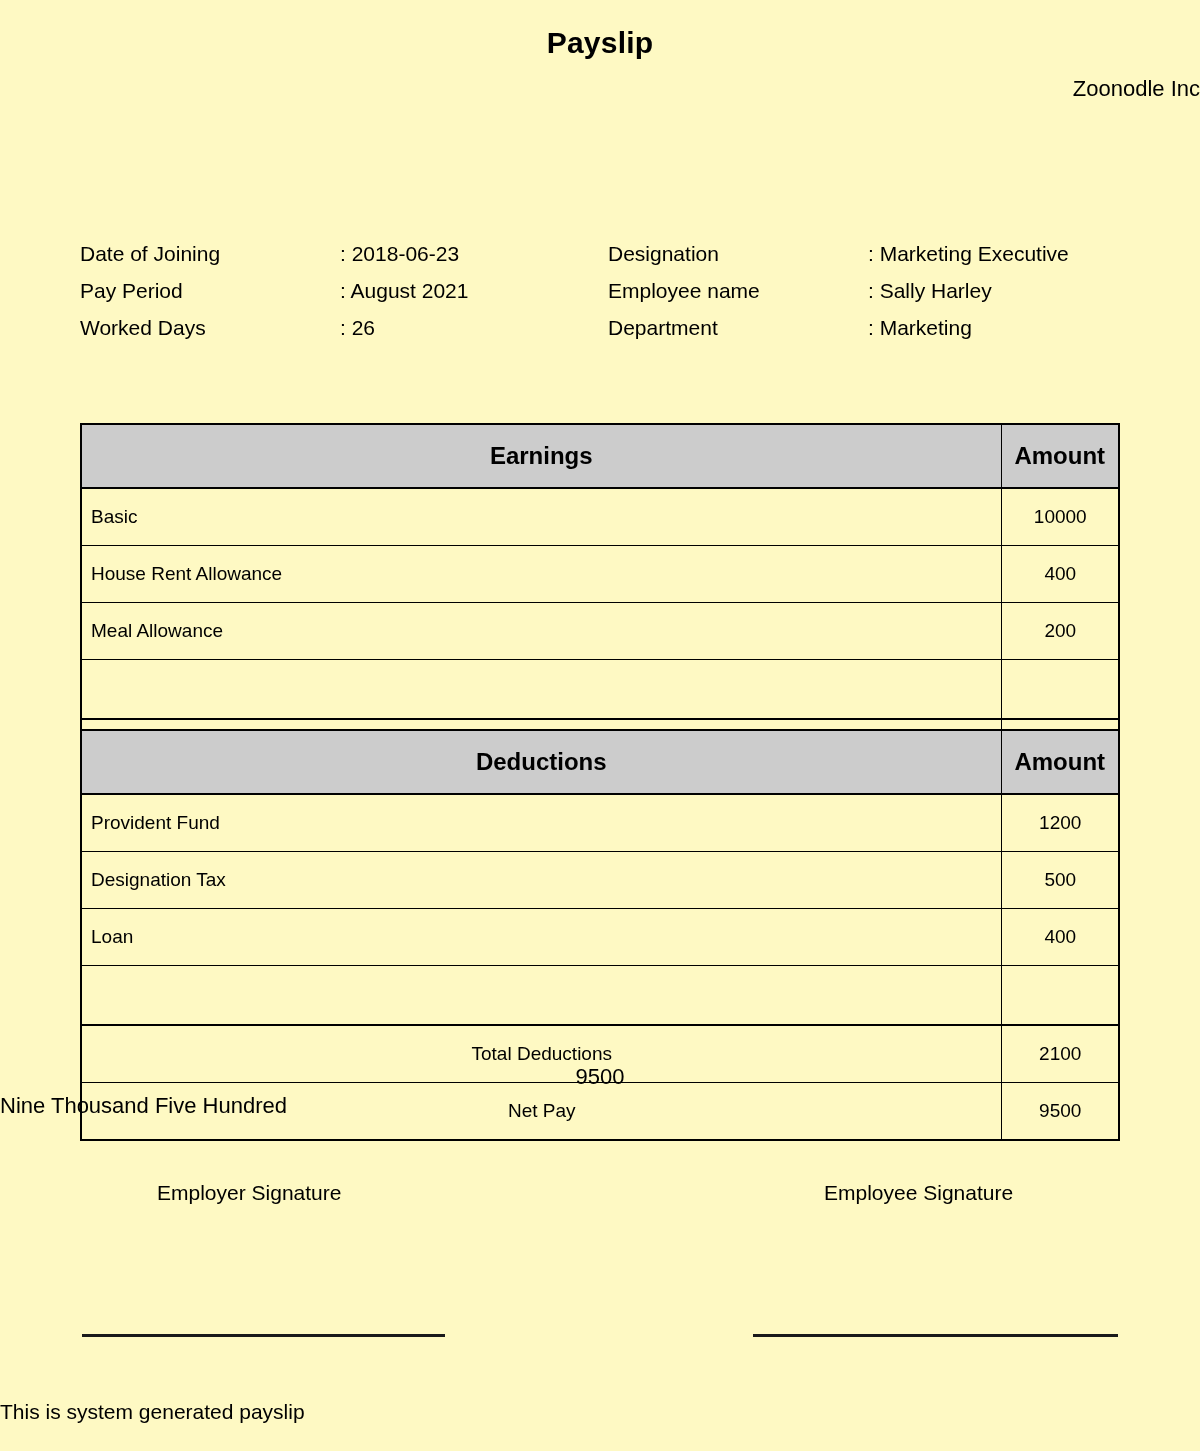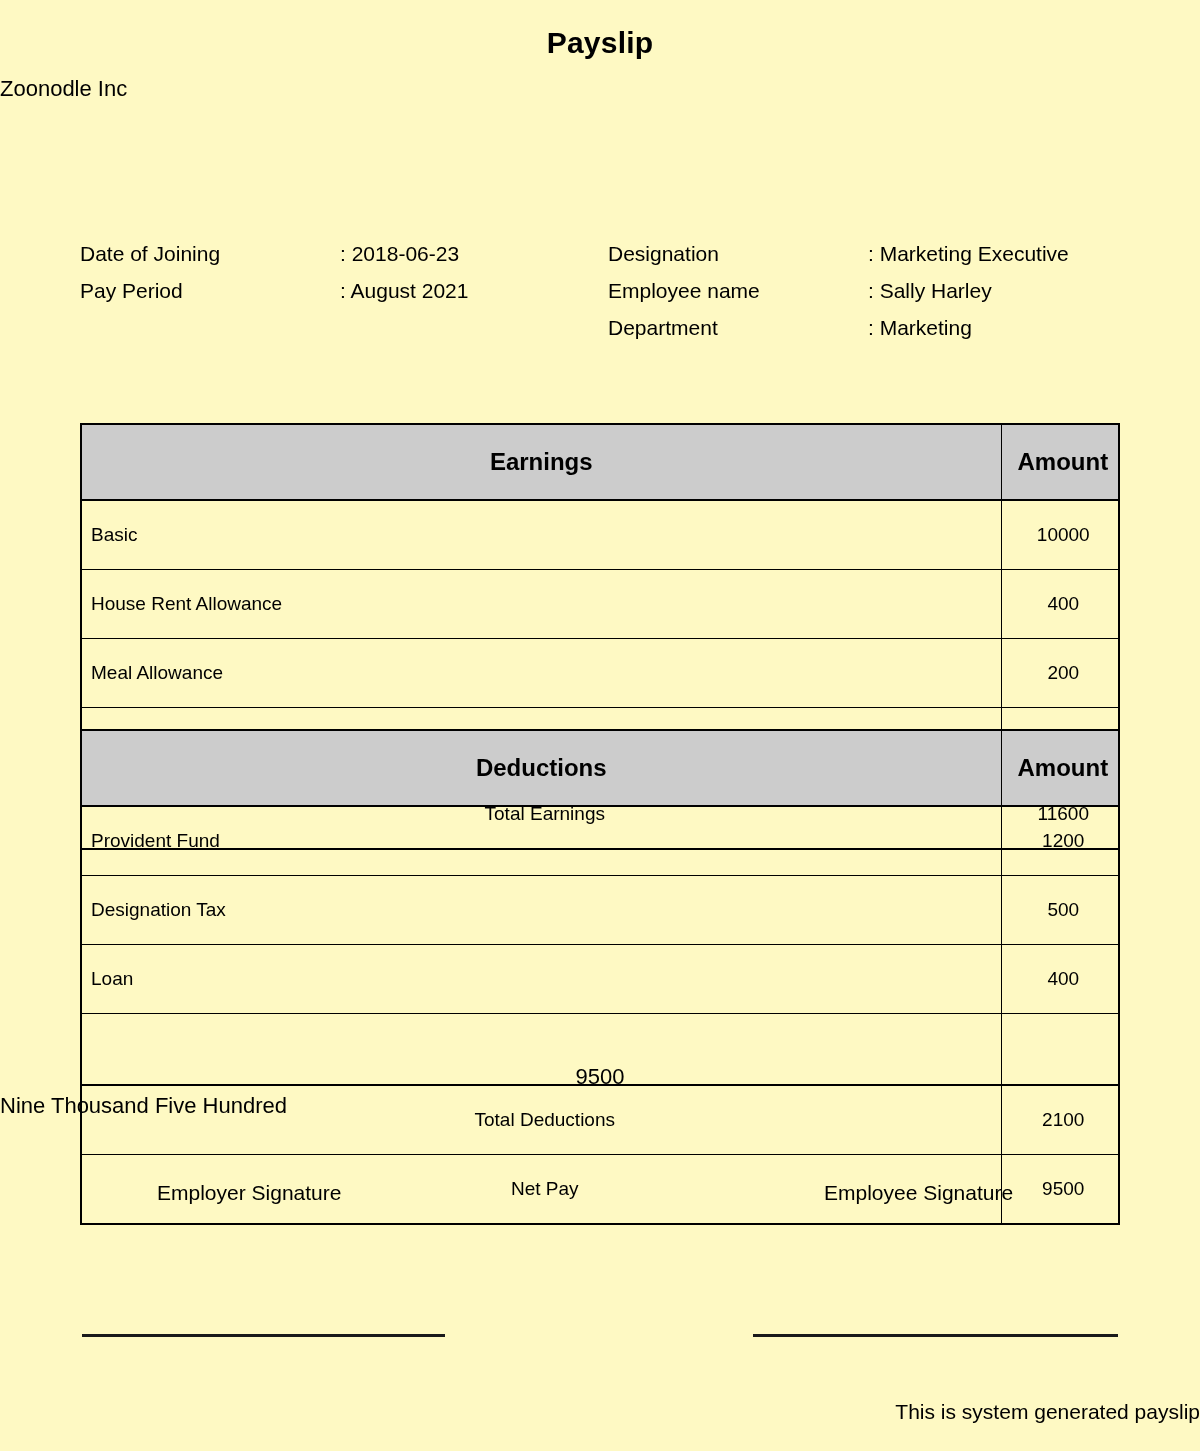--- a/index.html
+++ b/index.html
@@ -28,21 +28,21 @@
     text-align: center;
     font-size: 30px;
     font-weight: bold;
     letter-spacing: 0.2px;
   }
   .company-name {
     position: absolute;
     top: 76px;
     left: 0;
     width: 1200px;
-    text-align: left;
+    text-align: right;
     font-size: 22px;
   }
   .company-address {
     position: absolute;
     top: 115px;
     left: 0;
     width: 1200px;
     text-align: center;
     font-size: 22px;
     line-height: 29px;
@@ -95,21 +95,21 @@
   .paytable.deductions { top: 729px; }
 
   .paytable col.c-desc { width: 920px; }
   .paytable col.c-amt  { width: 118px; }
 
   .paytable th,
   .paytable td {
     border: 1px solid #000;
     font-weight: normal;
     font-size: 19px;
-    padding: 16px;
+    padding: 10px;
   }
   .paytable thead th {
     background: #cccccc;
     border-bottom: 2px solid #000;
     font-size: 24px;
     font-weight: bold;
     height: 42px;
     vertical-align: middle;
   }
   .paytable thead th.h-desc { text-align: center; }
@@ -171,21 +171,21 @@
   }
   .sig-line.employer { left: 82px;  width: 363px; }
   .sig-line.employee { left: 753px; width: 365px; }
 
   
   .footer-note {
     position: absolute;
     top: 1400px;
     left: 0;
     width: 1200px;
-    text-align: right;
+    text-align: left;
     font-size: 21px;
   }
 </style>
 </head>
 <body>
 
 <div class="page">
 
   <div class="doc-title">Payslip</div>
   <div class="company-name">Zoonodle Inc</div>
@@ -193,20 +193,24 @@
   <div class="meta">
 
     <div class="meta-col left">
       <div class="meta-row">
         <span class="meta-label">Date of Joining</span>
         <span class="meta-value">: 2018-06-23</span>
       </div>
       <div class="meta-row">
         <span class="meta-label">Pay Period</span>
         <span class="meta-value">: August 2021</span>
+      </div>
+      <div class="meta-row">
+        <span class="meta-label">Worked Days</span>
+        <span class="meta-value">: 26</span>
       </div>
     </div>
 
     <div class="meta-col right">
       <div class="meta-row">
         <span class="meta-label">Designation</span>
         <span class="meta-value">: Marketing Executive</span>
       </div>
       <div class="meta-row">
         <span class="meta-label">Employee name</span>

